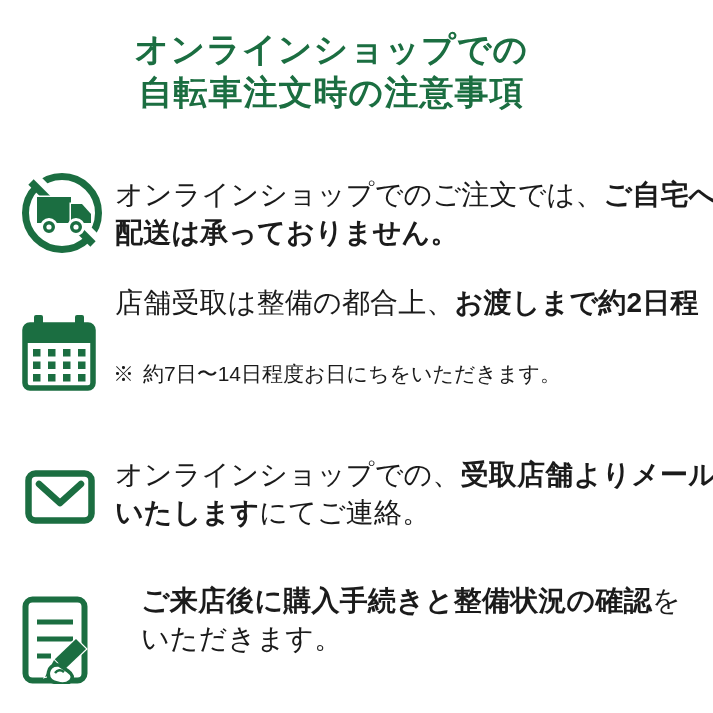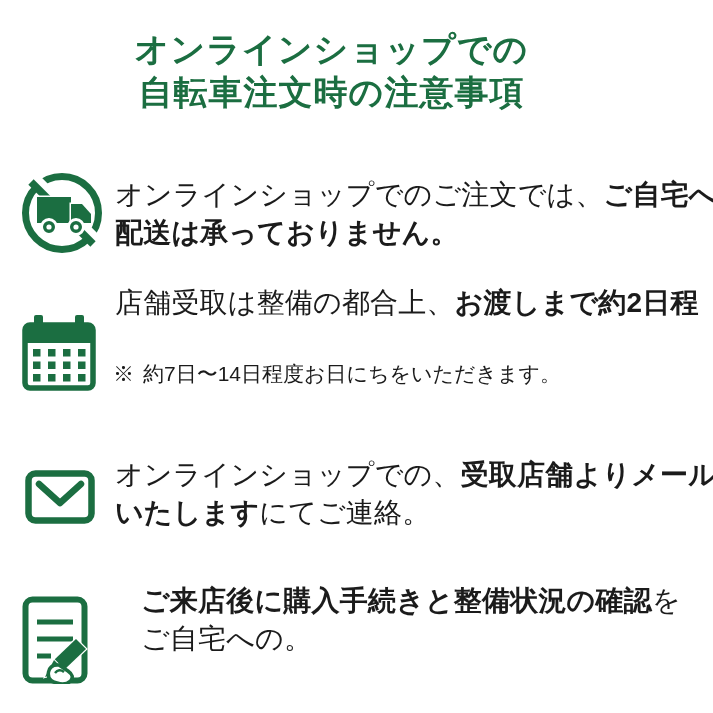--- a/index.html
+++ b/index.html
@@ -99,16 +99,16 @@
     <line x1="15" y1="26" x2="51" y2="26" stroke="currentColor" stroke-width="5"></line>
     <line x1="15" y1="43" x2="51" y2="43" stroke="currentColor" stroke-width="5"></line>
     <line x1="15" y1="60" x2="29" y2="60" stroke="currentColor" stroke-width="5"></line>
     <polygon points="32,64 54,43 64,53 42,74" fill="currentColor" stroke="#ffffff" stroke-width="2.5" paint-order="stroke"></polygon>
     <polygon points="32,64 42,74 23,81" fill="currentColor" stroke="#ffffff" stroke-width="2" paint-order="stroke"></polygon>
     <path d="M35,87 Q25,85 26.5,76 Q28,68 37,69 L46,75 Q53,80 48.5,85 Q43,90 35,87 Z" fill="#ffffff" stroke="currentColor" stroke-width="3.5"></path>
     <path d="M33,77 Q37,72 42,76" fill="none" stroke="currentColor" stroke-width="2.5"></path>
   </svg>
   <div class="abs body-text" style="left:115px; top:582px;margin-left:26px;">
     <div><span class="b">ご来店後に購入手続きと整備状況の確認</span><span>を</span></div>
-    <div><span>ご自宅への。</span></div>
+    <div><span>いただきます。</span></div>
   </div>
 
 </div>
 
 </body></html>

